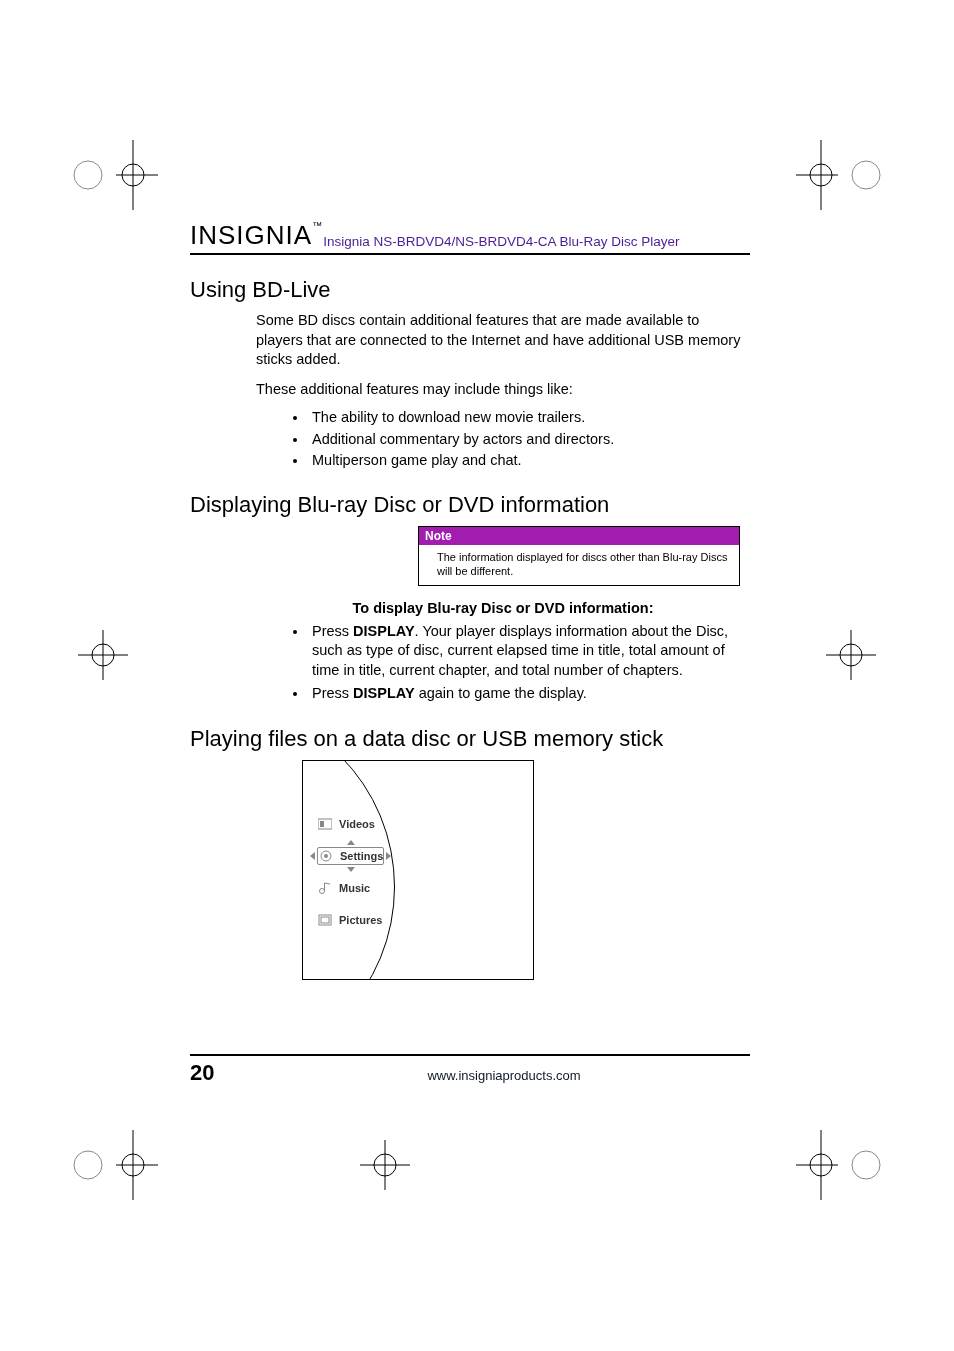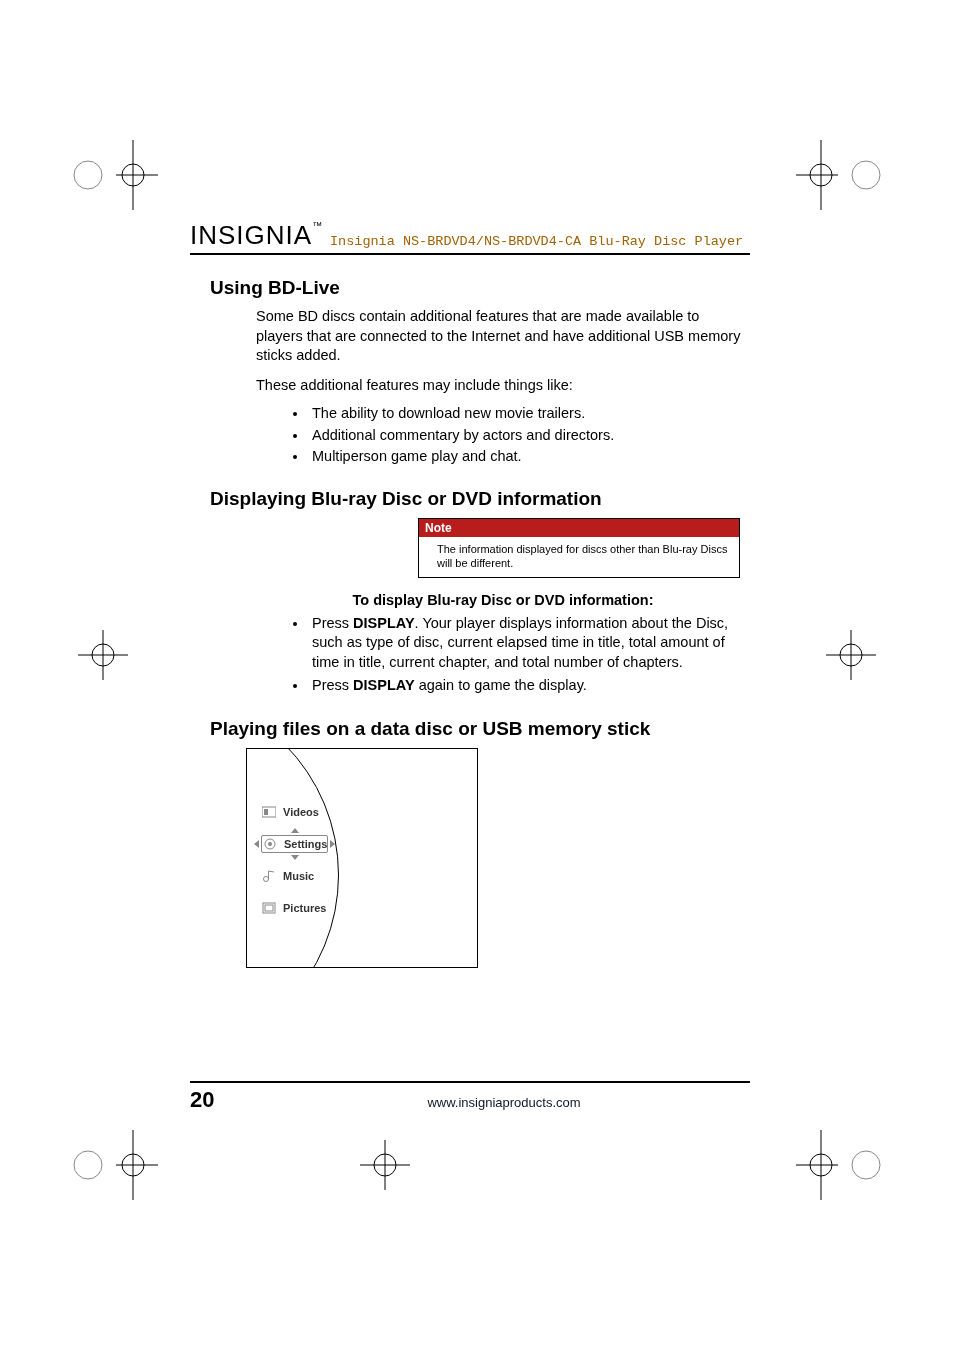--- a/index.html
+++ b/index.html
@@ -30,32 +30,30 @@
   }
   .brand {
     font-family: "Arial Black", Arial, sans-serif;
     font-weight: 400;
     font-size: 26px;
     letter-spacing: 1px;
   }
   .brand .tm { font-size: 10px; vertical-align: top; }
   .header-title {
     flex: 1;
-    text-align: center;
+    text-align: left;
     font-size: 13.5px;
-    color: #a16207;
+    color: #4c1d95;
     padding-bottom: 2px;
-    font-family: Liberation Mono, monospace;
   }
   .section-h {
-    font-weight: 700;
-    font-size: 19px;
+    font-weight: 400;
+    font-size: 22px;
     margin-top: 22px;
     margin-bottom: 8px;
-    margin-left: 20px;
   }
   .body-text {
     font-size: 14.5px;
     line-height: 1.35;
     margin-left: 66px;
     margin-bottom: 10px;
   }
   ul.bullets {
     margin: 2px 0 10px 0;
     padding-left: 118px;
@@ -64,21 +62,21 @@
   }
   ul.bullets li { padding-left: 4px; margin-bottom: 1px;}
   .note-box {
     margin-left: 228px;
     width: 320px;
     border: 1px solid #000;
     margin-top: 6px;
     margin-bottom: 14px;
   }
   .note-header {
-    background: #b91c1c;
+    background: #a21caf;
     color: #fff;
     font-size: 12px;
     font-weight: 700;
     padding: 2px 6px;
   }
   .note-body {
     font-size: 11px;
     padding: 6px 8px 6px 18px;
     line-height: 1.25;
   }
@@ -91,21 +89,21 @@
     text-align: center;
   }
   .numlist {
     margin: 0 0 8px 0;
     padding-left: 118px;
     font-size: 14.5px;
     line-height: 1.35;
   }
   .numlist li { padding-left: 4px; margin-bottom: 4px;}
   .screen-box {
-    margin-left: 56px;
+    margin-left: 112px;
     width: 230px;
     height: 218px;
     border: 1px solid #000;
     position: relative;
     margin-top: 6px;
     overflow: hidden;
   }
   .arc {
     position: absolute;
     left: -280px;
@@ -149,21 +147,21 @@
     border-left: 4px solid transparent;
     border-right: 4px solid transparent;
   }
   .tri.up { border-bottom: 5px solid #888; top:-8px; left:50%; transform:translateX(-50%);}
   .tri.down { border-top: 5px solid #888; bottom:-8px; left:50%; transform:translateX(-50%);}
   .tri.left { border-top:4px solid transparent; border-bottom:4px solid transparent; border-right:5px solid #888; border-left:none; left:-8px; top:50%; transform:translateY(-50%);}
   .tri.right{ border-top:4px solid transparent; border-bottom:4px solid transparent; border-left:5px solid #888; border-right:none; right:-8px; top:50%; transform:translateY(-50%);}
   .footer {
     position: absolute;
     left: 190px;
-    top: 1081px;
+    top: 1054px;
     width: 560px;
     border-top: 2px solid #000;
     padding-top: 4px;
     display:flex;
     align-items: baseline;
   }
   .page-num {
     font-weight: 700;
     font-size: 22px;
     width: 68px;

